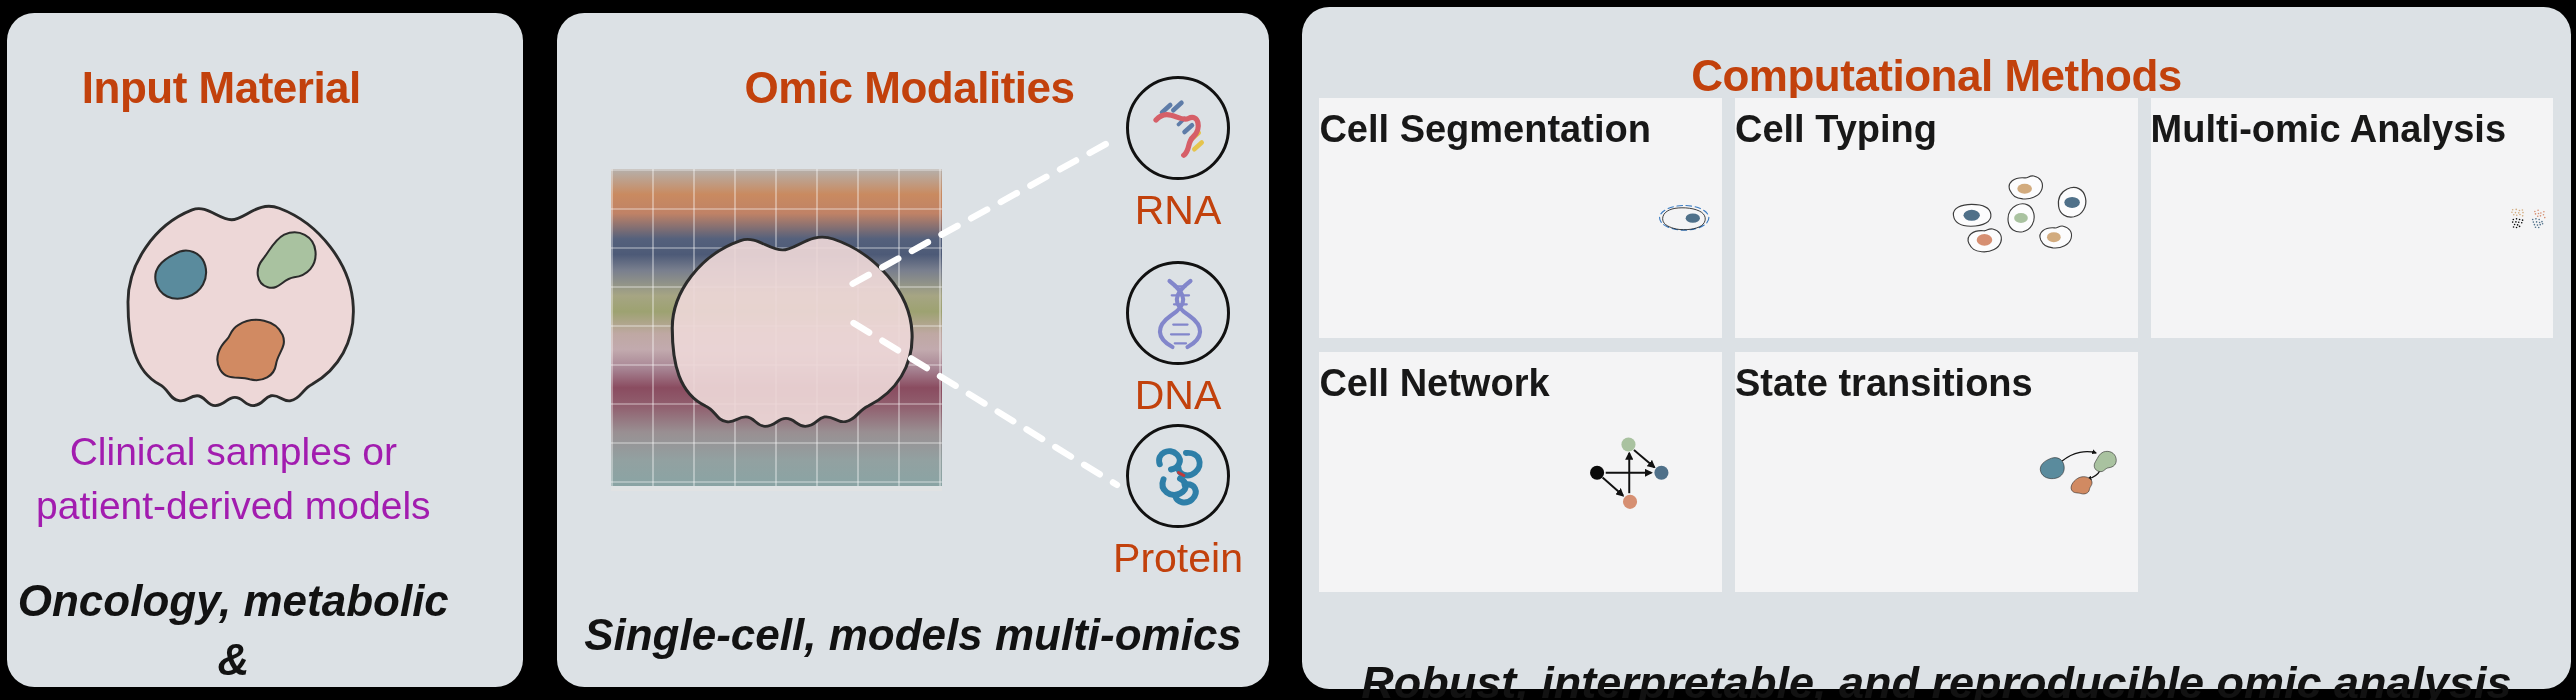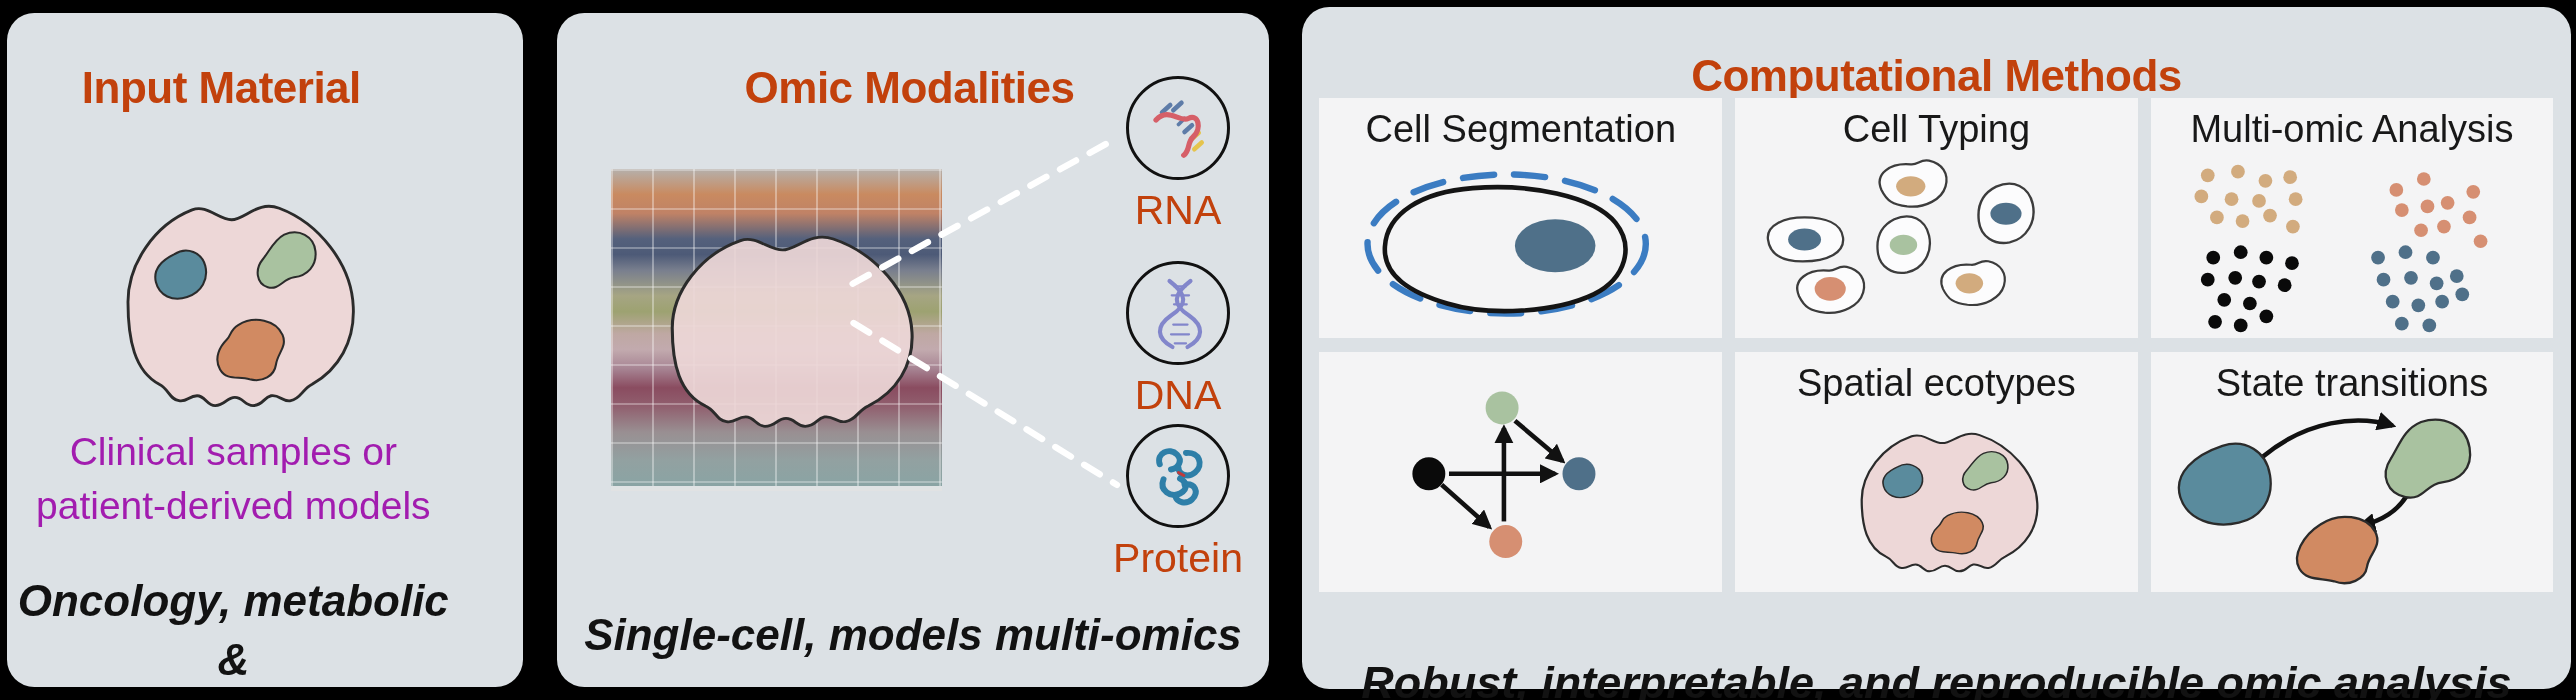--- a/index.html
+++ b/index.html
@@ -38,21 +38,21 @@
   .connector{stroke:var(--c-connector);stroke-width:7;stroke-dasharray:20 17;stroke-linecap:round;fill:none;}
   .modality{position:absolute;left:511px;width:220px;display:flex;flex-direction:column;align-items:center;}
   .mod-circle{width:104px;height:104px;box-sizing:border-box;border:3.7px solid #111;border-radius:50%;
               display:flex;align-items:center;justify-content:center;}
   .mod-label{margin-top:7.3px;font-size:41px;color:#c2410c;}
   #mod-rna{top:63px;} #mod-dna{top:248px;} #mod-protein{top:411px;}
   
   #methods-grid{left:17.4px;top:91px;width:1234px;display:grid;
                 grid-template-columns:repeat(3,1fr);grid-template-rows:240px 240px;
                 column-gap:12.8px;row-gap:13.7px;}
-  .card{background:var(--c-card-bg);display:flex;flex-direction:column;overflow:hidden;}
+  .card{background:var(--c-card-bg);display:flex;overflow:hidden;font-weight:bold;}
   .card-title{padding-top:8.2px;font-size:38px;line-height:46px;text-align:center;color:#181818;}
   .card-art{flex:1;width:100%;}
   .stroke-dark{stroke:#141414;fill:none;}
   .cellblob{stroke:#3c3c3c;stroke-width:2.5;fill:#fcfcfd;}
   .arrow{stroke:#111;stroke-width:5;fill:none;}
   .hiddefs{position:absolute;width:0;height:0;}
 </style>
 </head>
 <body>
 
@@ -247,38 +247,33 @@
             <circle cx="292" cy="164" r="7.5" fill="var(--c-slate)"></circle>
             <circle cx="318" cy="160" r="7.5" fill="var(--c-slate)"></circle>
             <circle cx="340" cy="152" r="7.5" fill="var(--c-slate)"></circle>
             <circle cx="274" cy="184" r="7.5" fill="var(--c-slate)"></circle>
             <circle cx="304" cy="186" r="7.5" fill="var(--c-slate)"></circle>
           </g>
       </svg>
     </div>
 
     <div class="card">
+      <div class="card-title">Cell Network</div>
       <svg class="card-art" viewBox="0 0 440 196">
         <line class="arrow" x1="202" y1="152" x2="202" y2="50" marker-end="url(#arrow)"></line>
         <line class="arrow" x1="142" y1="100" x2="258" y2="100" marker-end="url(#arrow)"></line>
         <line class="arrow" x1="214" y1="42" x2="266" y2="86" marker-end="url(#arrow)"></line>
         <line class="arrow" x1="134" y1="112" x2="186" y2="158" marker-end="url(#arrow)"></line>
         <circle cx="200" cy="28" r="18" fill="var(--c-green)"></circle>
         <circle cx="120" cy="100" r="18" fill="#0a0a0a"></circle>
         <circle cx="284" cy="100" r="18" fill="var(--c-slate)"></circle>
         <circle cx="204" cy="174" r="18" fill="var(--c-salmon)"></circle>
       </svg>
     </div>
 
-    <div class="card">
-      <div class="card-title">Spatial ecotypes</div>
-      <svg class="card-art" viewBox="0 0 440 196">
-        <use href="#tissue-full" transform="translate(95,6) scale(0.70,0.62)"></use>
-      </svg>
-    </div>
 
     <div class="card">
       <div class="card-title">State transitions</div>
       <svg class="card-art" viewBox="0 0 440 196">
         <path class="arrow" d="M122,52 C170,12 225,6 264,18" marker-end="url(#arrow)"></path>
         <path class="arrow" d="M282,90 C270,112 252,122 228,128" marker-end="url(#arrow)"></path>
         <path class="t-teal" transform="translate(18,30)" d="M60,10 C85,2 108,16 112,42 C116,66 104,88 78,94 C52,100 22,92 14,66 C6,40 30,20 60,10 Z"></path>
         <path class="t-green" transform="translate(240,8)" d="M55,6 C80,-2 104,10 108,34 C112,58 96,70 78,72 C60,74 58,92 38,88 C18,84 10,64 22,46 C32,30 36,14 55,6 Z"></path>
         <path class="t-orange" transform="translate(150,108)" d="M35,18 C55,4 85,8 95,26 C103,42 88,50 86,64 C84,78 66,86 50,80 C36,76 20,80 12,66 C4,52 16,30 35,18 Z"></path>
       </svg>

